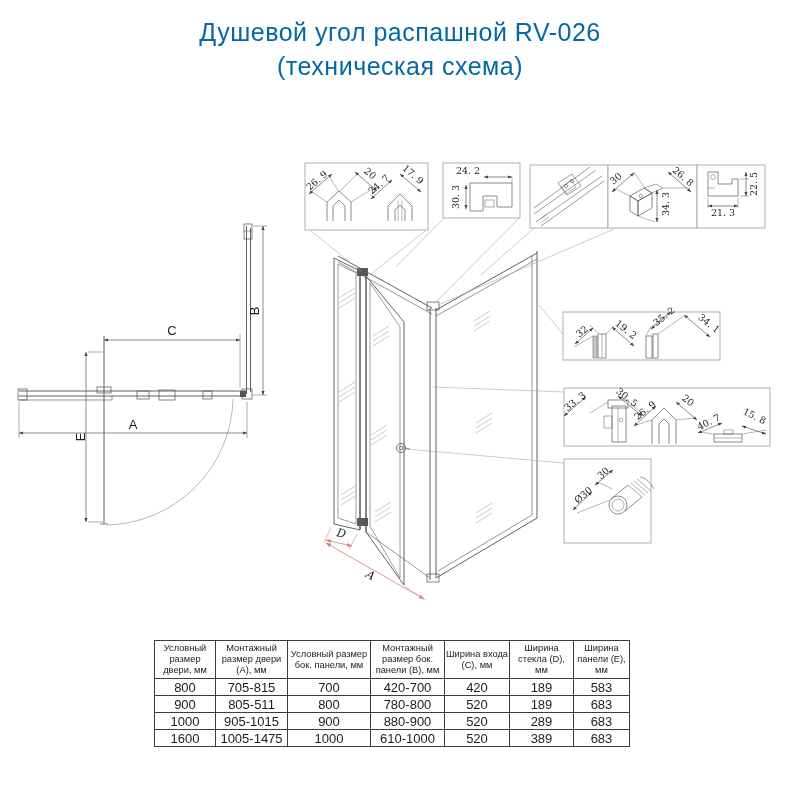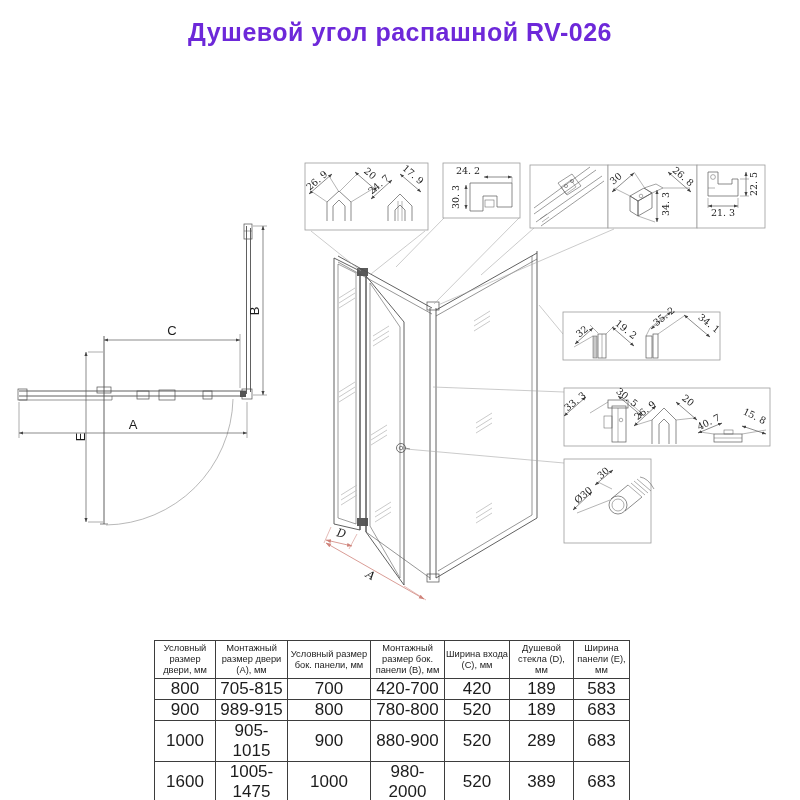--- a/index.html
+++ b/index.html
@@ -1,34 +1,35 @@
 <!DOCTYPE html>
 <html><head>
 <meta charset="utf-8">
 <style>
   html,body{margin:0;padding:0;}
   body{width:800px;height:800px;background:#fff;position:relative;overflow:hidden;
        font-family:"Liberation Sans",sans-serif;color:#1c1c1c;}
   .title{position:absolute;top:16px;left:0;width:800px;text-align:center;
-         font-size:25px;line-height:1.34;letter-spacing:.5px;color:#6d28d9;font-weight:bold;}
+         font-size:25px;line-height:1.34;letter-spacing:.5px;color:#0369a1;}
   svg text{font-family:"DejaVu Serif",serif;font-size:9.5px;fill:#1c1c1c;}
   svg text.letter{font-family:"Liberation Sans",sans-serif;font-size:13px;}
   svg text.iso-letter{font-style:italic;font-size:11.5px;}
   .spec-table{position:absolute;left:154px;top:640px;border-collapse:collapse;
               table-layout:fixed;}
   .spec-table th,.spec-table td{border:1px solid #3d3d3d;text-align:center;
               vertical-align:middle;padding:0 1px;}
   .spec-table th{font-weight:normal;font-size:9.3px;line-height:1.15;height:37px;}
-  .spec-table td{font-size:17px;height:16px;}
+  .spec-table td{font-size:13px;height:16px;}
 </style>
 </head>
 <body>
 
 <div class="title">
   <div>Душевой угол распашной RV-026</div>
+  <div>(техническая схема)</div>
 </div>
 
 <svg width="800" height="800" viewBox="0 0 800 800" style="position:absolute;left:0;top:0;">
   <defs>
     <marker id="arr" viewBox="0 0 10 10" refX="9" refY="5" markerWidth="6.5" markerHeight="6.5" orient="auto-start-reverse">
       <path d="M0,1.5 L9.5,5 L0,8.5 z" fill="#444"></path>
     </marker>
     <marker id="arrR" viewBox="0 0 10 10" refX="9" refY="5" markerWidth="7" markerHeight="7" orient="auto-start-reverse">
       <path d="M0,1.5 L9.5,5 L0,8.5 z" fill="#cf837a"></path>
     </marker>
@@ -319,55 +320,55 @@
       <col style="width:64px">
       <col style="width:56px">
   </colgroup>
   <thead>
     <tr>
         <th>Условный размер двери, мм</th>
         <th>Монтажный размер двери (А), мм</th>
         <th>Условный размер бок. панели, мм</th>
         <th>Монтажный размер бок. панели (В), мм</th>
         <th>Ширина входа (С), мм</th>
-        <th>Душевой стекла (D), мм</th>
+        <th>Ширина стекла (D), мм</th>
         <th>Ширина панели (Е), мм</th>
       </tr>
   </thead>
   <tbody>
       <tr>
         <td>800</td>
         <td>705-815</td>
         <td>700</td>
         <td>420-700</td>
         <td>420</td>
         <td>189</td>
         <td>583</td>
       </tr>
       <tr>
         <td>900</td>
-        <td>989-915</td>
+        <td>805-511</td>
         <td>800</td>
         <td>780-800</td>
         <td>520</td>
         <td>189</td>
         <td>683</td>
       </tr>
       <tr>
         <td>1000</td>
         <td>905-1015</td>
         <td>900</td>
         <td>880-900</td>
         <td>520</td>
         <td>289</td>
         <td>683</td>
       </tr>
       <tr>
         <td>1600</td>
         <td>1005-1475</td>
         <td>1000</td>
-        <td>980-2000</td>
+        <td>610-1000</td>
         <td>520</td>
         <td>389</td>
         <td>683</td>
       </tr>
     </tbody>
 </table>
 
 </body></html>

